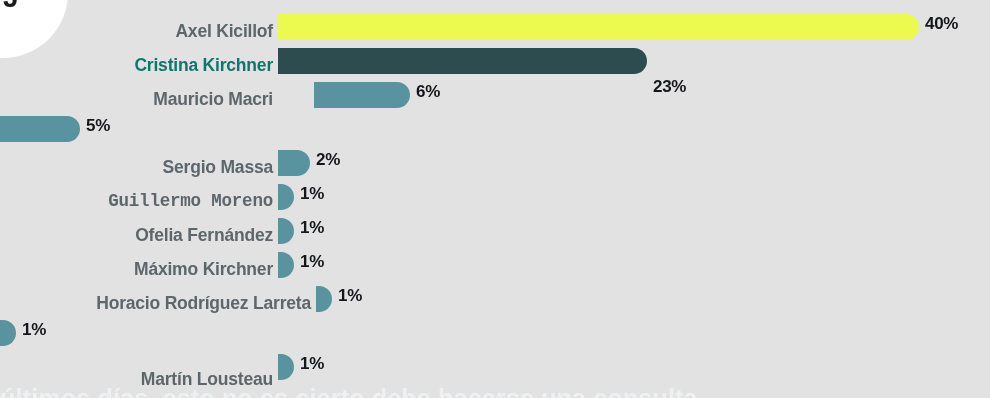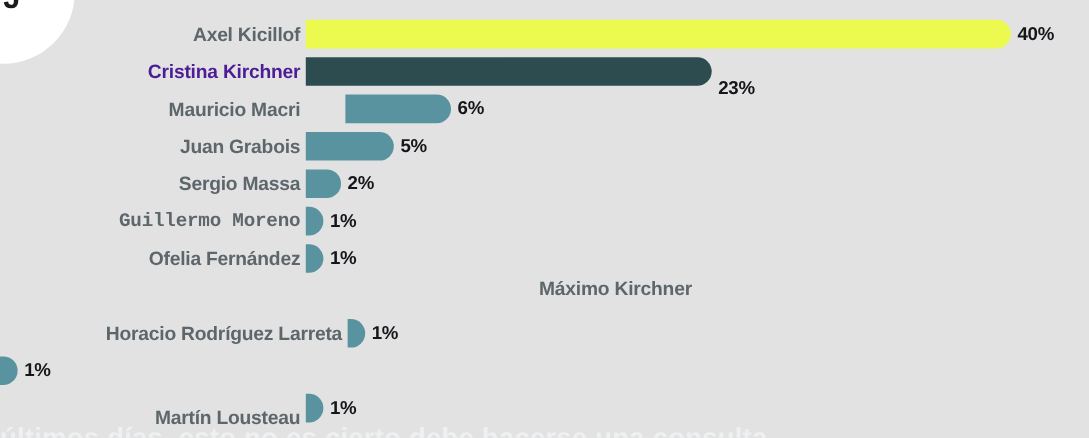--- a/index.html
+++ b/index.html
@@ -69,21 +69,20 @@
     letter-spacing: -0.2px;
     white-space: nowrap;
     overflow: hidden;
     direction: rtl;
   }
   .bar-zone {
     position: relative;
     flex: 1 1 auto;
     height: 34px;
     display: flex;
-    align-items: center;
   }
   .bar {
     height: 26px;
     border-top-right-radius: 13px;
     border-bottom-right-radius: 13px;
     box-shadow: 0 0 0 0 transparent;
   }
   .val-label {
     font-size: 17px;
     font-weight: bold;
@@ -122,35 +121,34 @@
 
 <div id="chart">
     <div class="row" style="top: 14px;">
       <div class="cat-label" style="color: rgb(93, 103, 107);">Axel Kicillof</div>
       <div class="bar-zone">
         <div class="bar" style="width: 641px; background: rgb(236, 250, 80);"></div>
         <div class="val-label" style="color: rgb(21, 22, 26);">40%</div>
       </div>
     </div>
     <div class="row" style="top: 48px;">
-      <div class="cat-label" style="color: #4c1d95;">Cristina Kirchner</div>
+      <div class="cat-label" style="color: #0f766e;">Cristina Kirchner</div>
       <div class="bar-zone">
         <div class="bar" style="width: 369px; background: rgb(45, 76, 79);"></div>
         <div class="val-label" style="color: rgb(21, 22, 26); margin-top: 29px;">23%</div>
       </div>
     </div>
     <div class="row" style="top: 82px; gap: 36px;">
       <div class="cat-label" style="color: rgb(93, 103, 107);">Mauricio Macri</div>
       <div class="bar-zone">
         <div class="bar" style="width: 96px; background: rgb(90, 147, 160);"></div>
         <div class="val-label" style="color: rgb(21, 22, 26);">6%</div>
       </div>
     </div>
     <div class="row" style="top: 116px;">
-      <div class="cat-label" style="color: rgb(93, 103, 107);">Juan Grabois</div>
       <div class="bar-zone">
         <div class="bar" style="width: 80px; background: rgb(90, 147, 160);"></div>
         <div class="val-label" style="color: rgb(21, 22, 26);">5%</div>
       </div>
     </div>
     <div class="row" style="top: 150px;">
       <div class="cat-label" style="color: rgb(93, 103, 107);">Sergio Massa</div>
       <div class="bar-zone">
         <div class="bar" style="width: 32px; background: rgb(90, 147, 160);"></div>
         <div class="val-label" style="color: rgb(21, 22, 26);">2%</div>
@@ -163,21 +161,21 @@
         <div class="val-label" style="color: rgb(21, 22, 26);">1%</div>
       </div>
     </div>
     <div class="row" style="top: 218px;">
       <div class="cat-label" style="color: rgb(93, 103, 107);">Ofelia Fernández</div>
       <div class="bar-zone">
         <div class="bar" style="width: 16px; background: rgb(90, 147, 160);"></div>
         <div class="val-label" style="color: rgb(21, 22, 26);">1%</div>
       </div>
     </div>
-    <div class="row" style="top: 252px; flex-direction: column;">
+    <div class="row" style="top: 252px;">
       <div class="cat-label" style="color: rgb(93, 103, 107);">Máximo Kirchner</div>
       <div class="bar-zone">
         <div class="bar" style="width: 16px; background: rgb(90, 147, 160);"></div>
         <div class="val-label" style="color: rgb(21, 22, 26);">1%</div>
       </div>
     </div>
     <div class="row" style="top: 286px; padding-left: 38px;">
       <div class="cat-label" style="color: rgb(93, 103, 107);">Horacio Rodríguez Larreta</div>
       <div class="bar-zone">
         <div class="bar" style="width: 16px; background: rgb(90, 147, 160);"></div>

